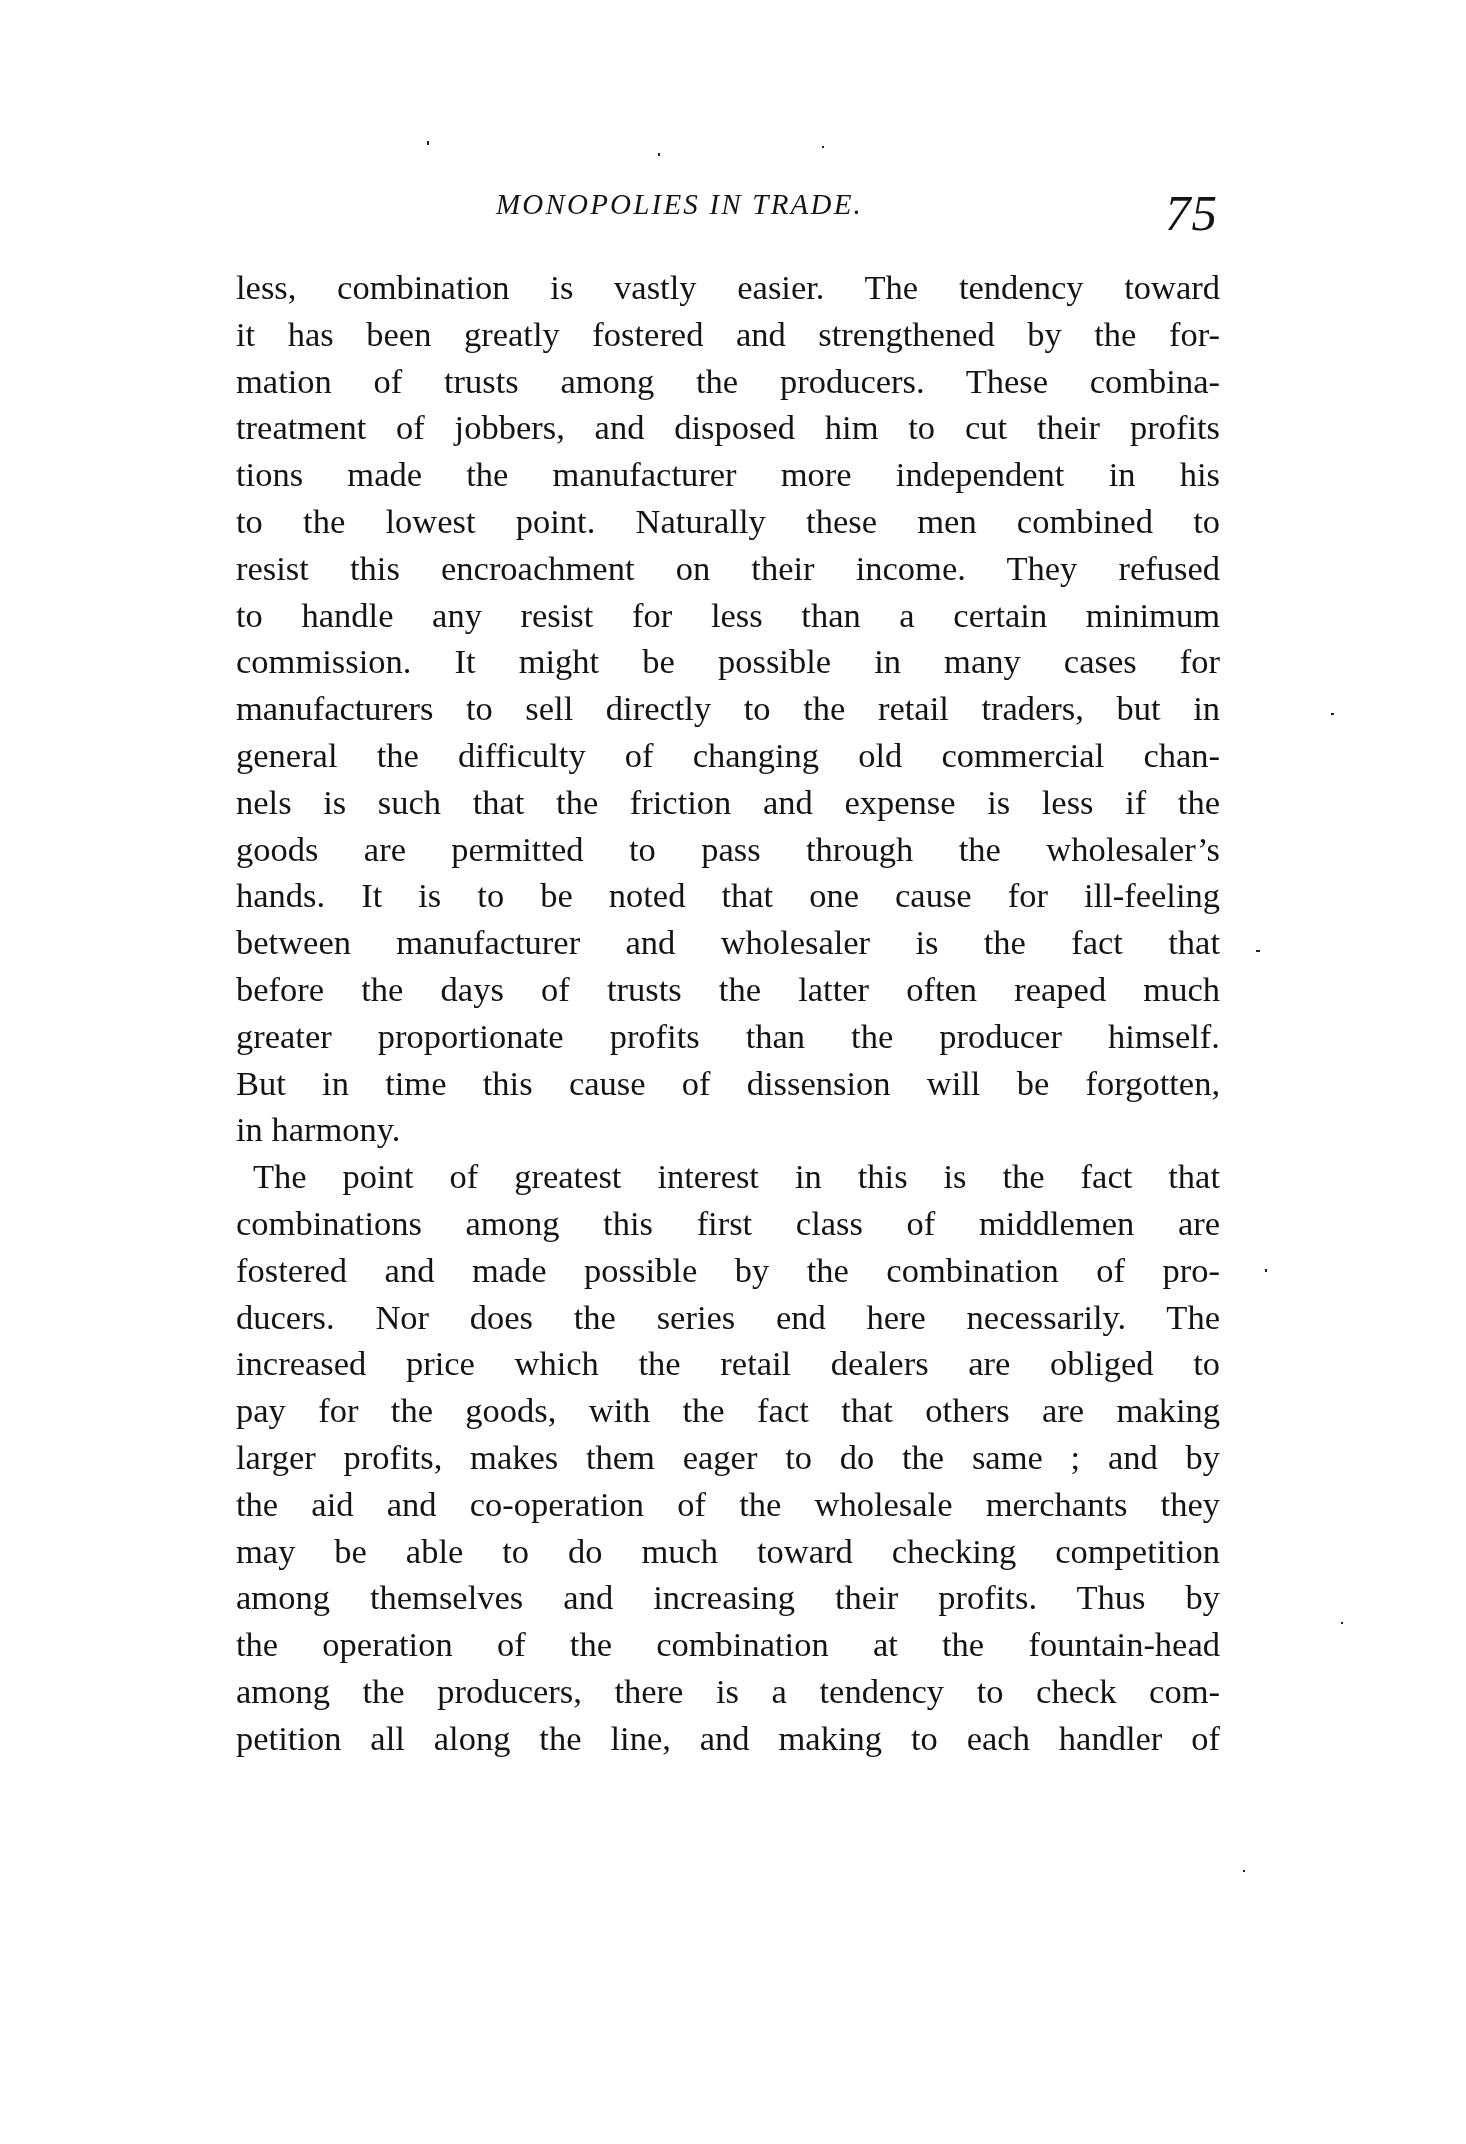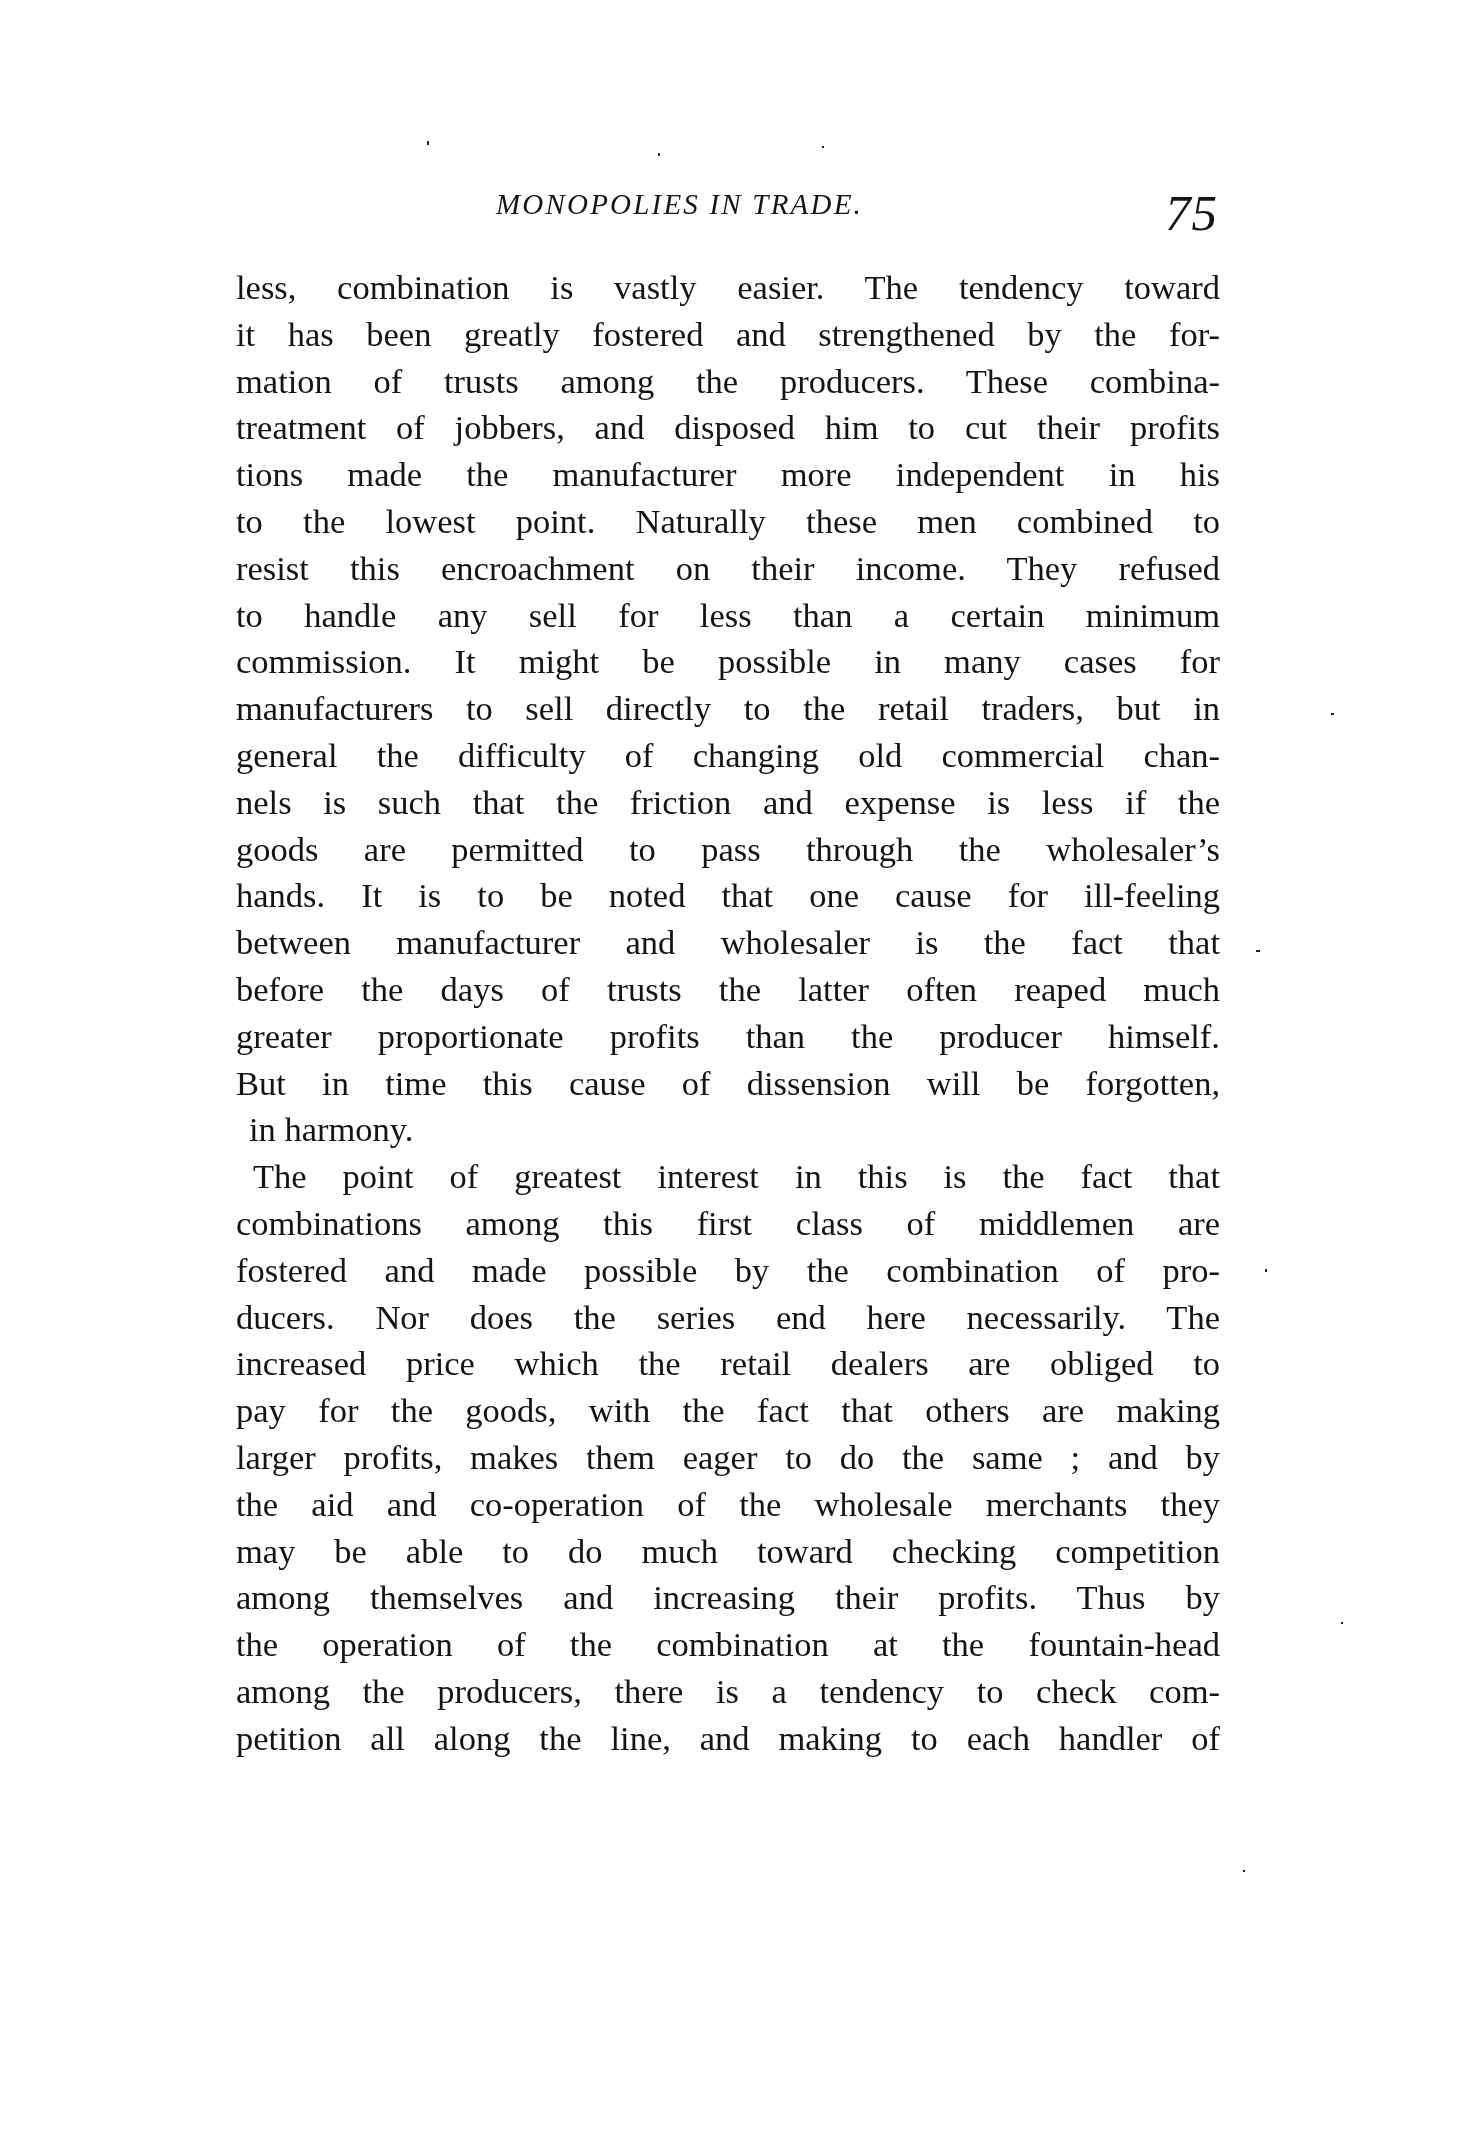--- a/index.html
+++ b/index.html
@@ -57,21 +57,20 @@
       height: 46.8px;
       line-height: 46.8px;
       font-size: 34.5px;
       text-align: justify;
       text-align-last: justify;
       white-space: nowrap;
       overflow: visible;
     }
     .line.last {
       text-align-last: left;
-      margin-left: 13px;
     }
     .line.indent {
       padding-left: 17px;
     }
     .speck {
       position: absolute;
       background: #222;
     }
   </style>
 </head>
@@ -87,21 +86,21 @@
   <div class="body-text">
 
     <div>
       <span class="line">less, combination is vastly easier.   The tendency toward</span>
       <span class="line">it has been greatly fostered and strengthened by the for-</span>
       <span class="line">mation of trusts among the producers.   These combina-</span>
       <span class="line">treatment of jobbers, and disposed him to cut their profits</span>
       <span class="line">tions made the manufacturer more independent in his</span>
       <span class="line">to the lowest point.   Naturally these men combined to</span>
       <span class="line">resist this encroachment on their income.   They refused</span>
-      <span class="line">to handle any sell for less than a certain minimum</span>
+      <span class="line">to handle any resist for less than a certain minimum</span>
       <span class="line">commission.  It might be possible in many cases for</span>
       <span class="line">manufacturers to sell directly to the retail traders, but in</span>
       <span class="line">general the difficulty of changing old commercial chan-</span>
       <span class="line">nels is such that the friction and expense is less if the</span>
       <span class="line">goods are permitted to pass through the wholesaler’s</span>
       <span class="line">hands.   It is to be noted that one cause for ill-feeling</span>
       <span class="line">between manufacturer and wholesaler is the fact that</span>
       <span class="line">before the days of trusts the latter often reaped much</span>
       <span class="line">greater proportionate profits than the producer himself.</span>
       <span class="line">But in time this cause of dissension will be forgotten,</span>

